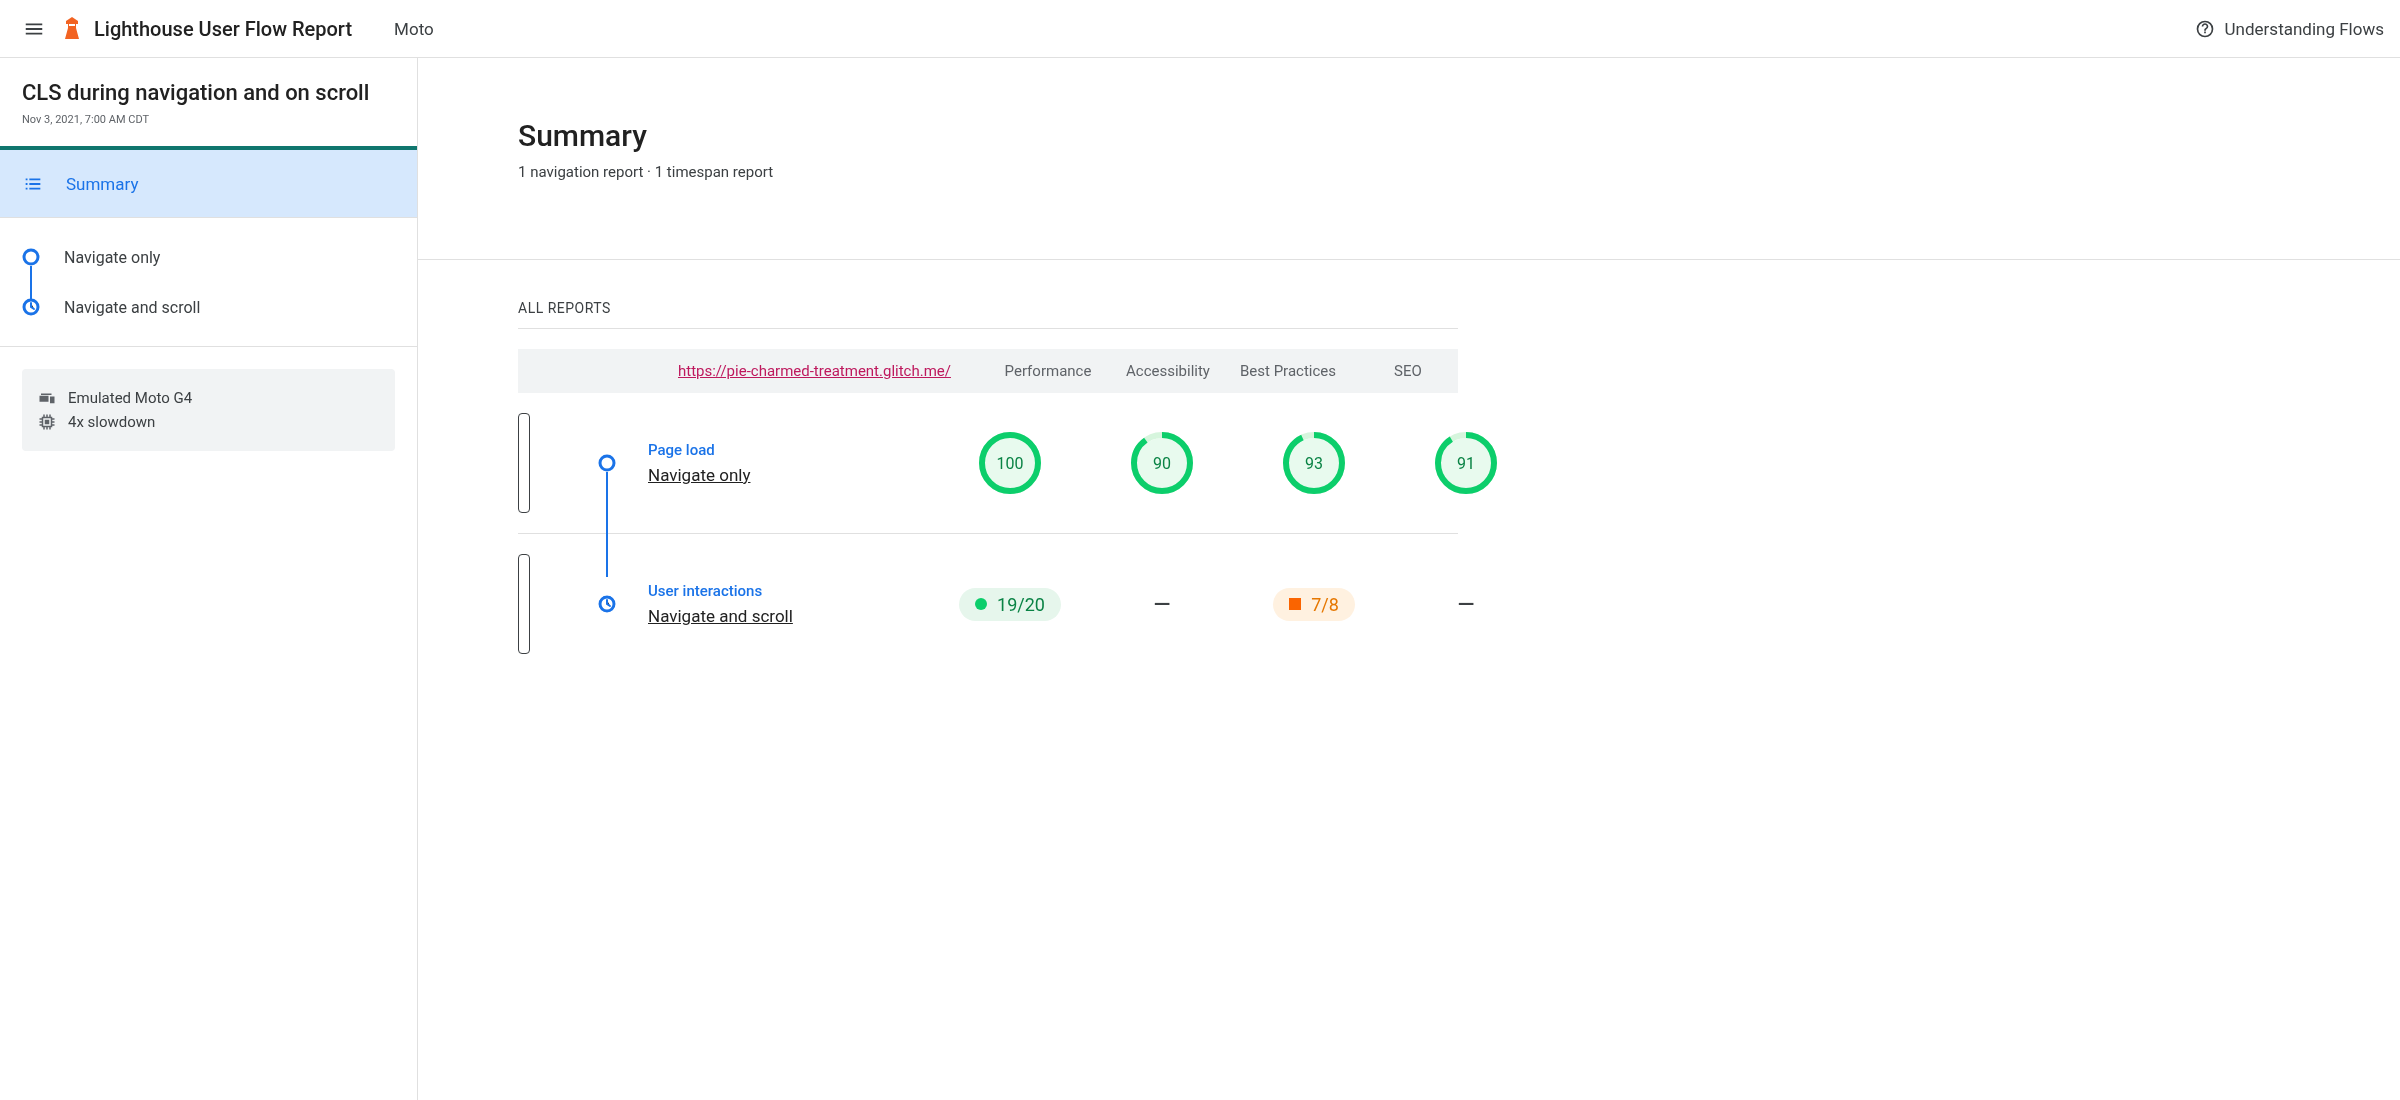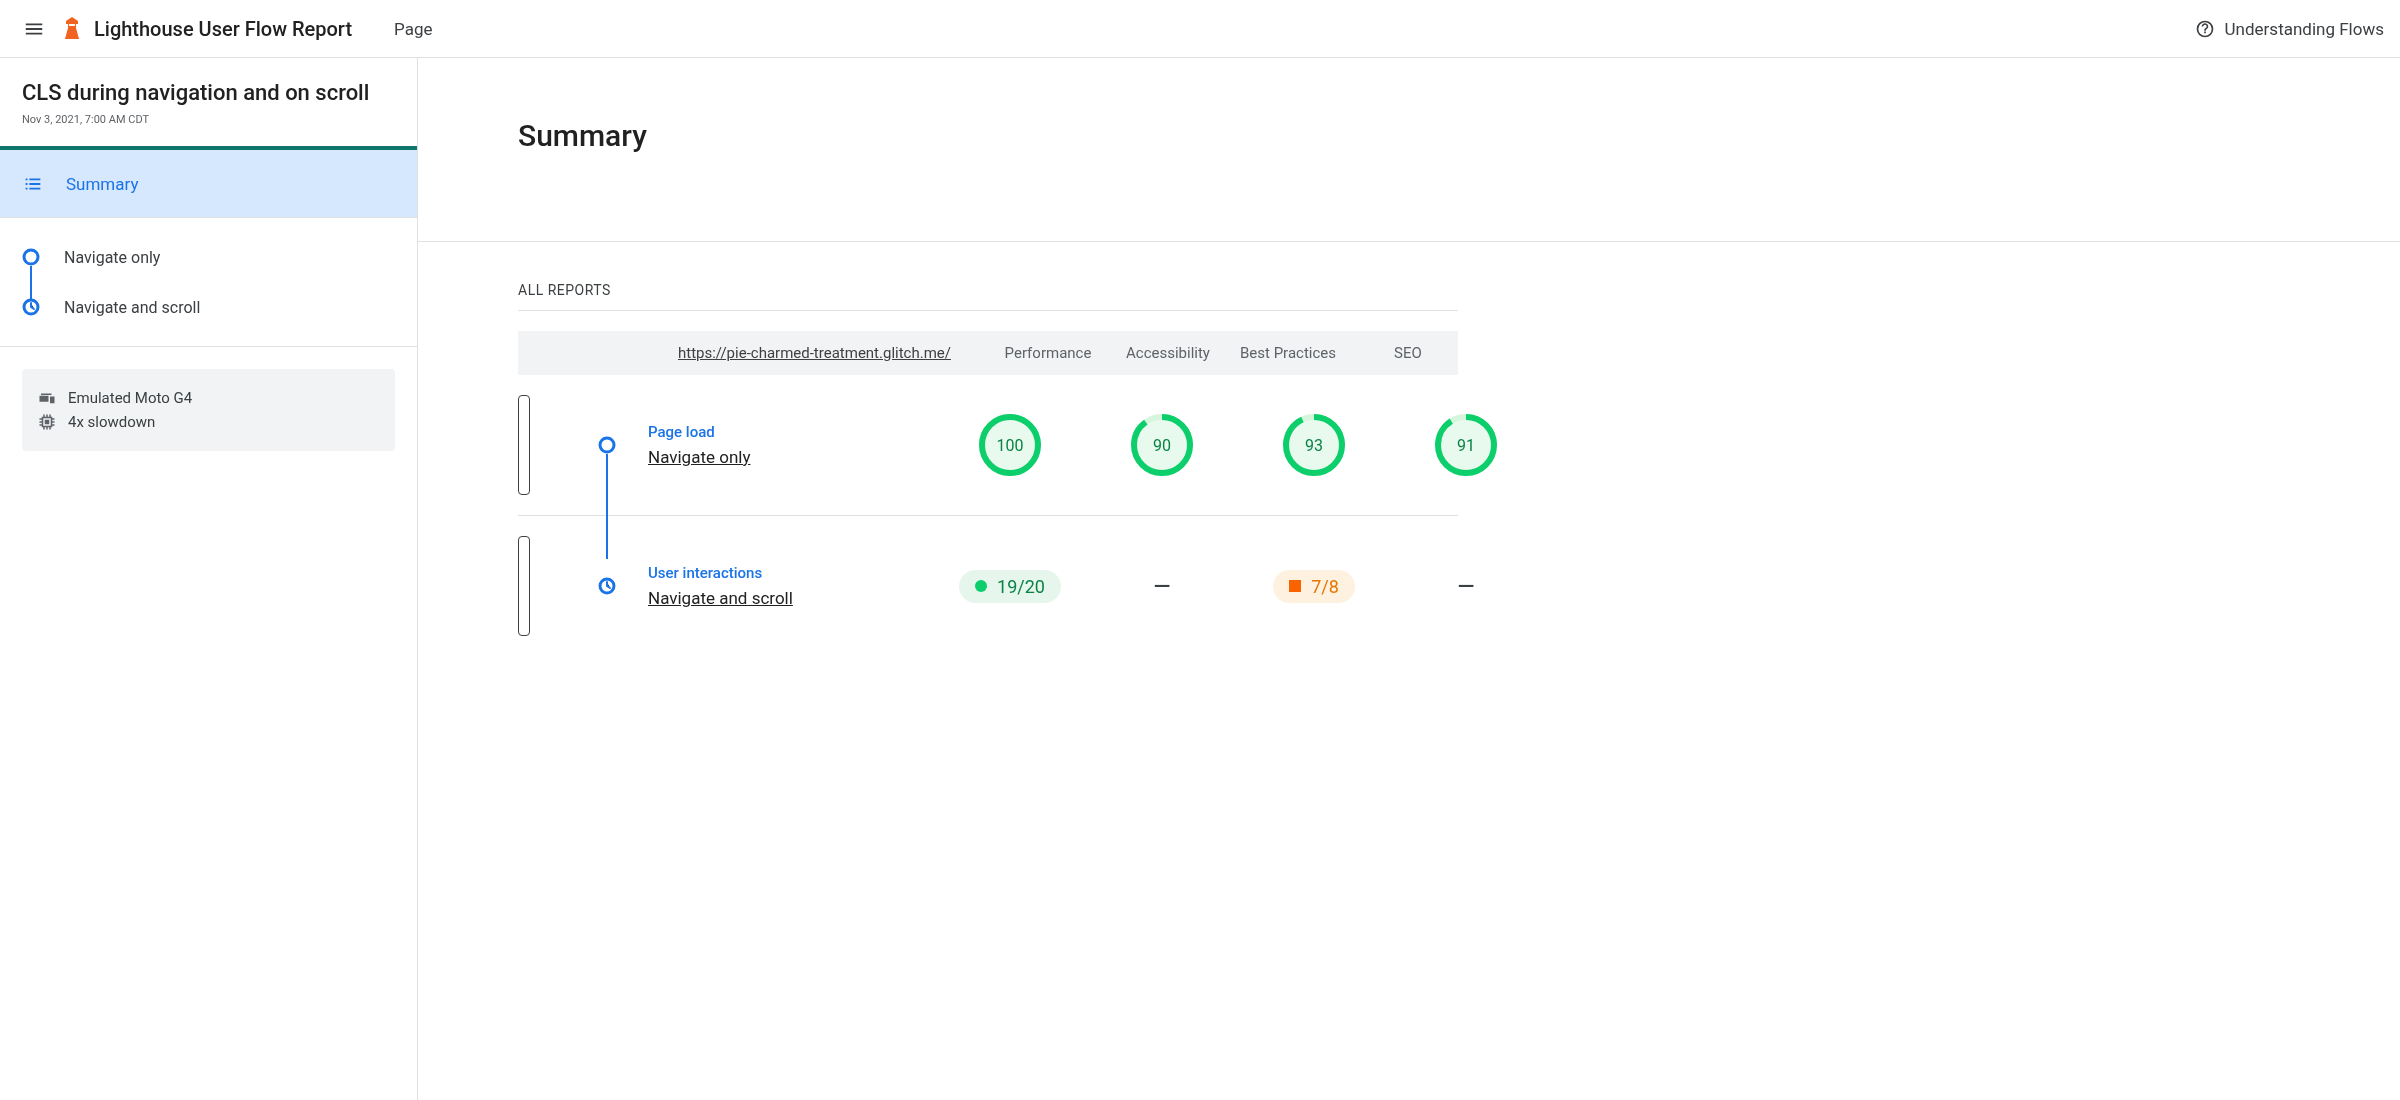--- a/index.html
+++ b/index.html
@@ -43,21 +43,21 @@
 .main-title { font-size: 30px; font-weight: 500; margin-bottom: 10px; }
 .main-sub { font-size: 15px; color: #3c4043; }
 .main-divider { border-top: 1px solid #e0e0e0; margin: 0; }
 
 .all-reports { margin-left: 100px; margin-top: 40px; }
 .all-reports-label { font-size: 14px; letter-spacing: 0.5px; color: #3c4043; margin-bottom: 12px; }
 .all-reports-rule { border-top: 1px solid #e0e0e0; width: 940px; margin-bottom: 20px; }
 
 .table { width: 940px; }
 .thead { display: flex; align-items: center; background: #f1f3f4; height: 44px; padding-left: 160px; }
-.th-url { flex: 0 0 310px; font-size: 15px; color: #404040; text-decoration: underline; cursor: pointer; }
+.th-url { flex: 0 0 310px; font-size: 15px; color: #be185d; text-decoration: underline; cursor: pointer; }
 .th { flex: 0 0 120px; text-align: center; font-size: 15px; color: #5f6368; }
 
 .trow { display: flex; align-items: center; padding: 20px 0 20px 0; border-bottom: 1px solid #e0e0e0; width: 940px; gap: 32px; }
 .trow:last-child { border-bottom: none; }
 .thumb { width: 62px; height: 100px; border: 1px solid #3c4043; border-radius: 4px; margin-right: 36px; background: #fff; padding: 6px 5px; display: flex; flex-direction: column; gap: 3px; }
 .thumb-line { height: 2px; background: #bdbdbd; }
 .thumb-block { background: #d6d6d6; border-radius: 1px; }
 
 .flow-col { width: 48px; display: flex; flex-direction: column; align-items: center; position: relative; }
 .flow-dot { width: 18px; height: 18px; }
@@ -97,21 +97,21 @@
         <path fill="#3c4043" d="M3 6h18v2H3zM3 11h18v2H3zM3 16h18v2H3z"></path>
       </svg>
   </div>
   <div class="lh-logo">
     <svg viewBox="0 0 20 24">
         <path fill="#f26322" d="M10 0l6 4v3h-2v4l3 11H3l3-11V7H4V4z"></path>
         <rect fill="#fff" x="7" y="7" width="6" height="2"></rect>
       </svg>
   </div>
   <div class="topbar-title">Lighthouse User Flow Report</div>
-  <div class="save-btn">Page</div>
+  <div class="save-btn">Moto</div>
   <div class="topbar-spacer"></div>
   <div class="help-link">
     <svg viewBox="0 0 24 24">
         <circle cx="12" cy="12" r="9" fill="none" stroke="#3c4043" stroke-width="2"></circle>
         <path fill="#3c4043" d="M11 17h2v-2h-2zm1-12c-2.2 0-4 1.8-4 4h2c0-1.1.9-2 2-2s2 .9 2 2c0 2-3 1.8-3 5h2c0-2.2 3-2.5 3-5 0-2.2-1.8-4-4-4z"></path>
       </svg>
     <span>Understanding Flows</span>
   </div>
 </div>
 
@@ -161,20 +161,21 @@
             <path stroke="#5f6368" stroke-width="2" d="M12 2v4M12 18v4M2 12h4M18 12h4M8 2v4M16 2v4M8 18v4M16 18v4M2 8h4M2 16h4M18 8h4M18 16h4"></path>
           </svg>
         <span>4x slowdown</span>
       </div>
     </div>
   </div>
 
   <div class="main">
     <div class="main-header">
       <div class="main-title">Summary</div>
+      <div class="main-sub">1 navigation report · 1 timespan report</div>
     </div>
     <div class="main-divider"></div>
 
     <div class="all-reports">
       <div class="all-reports-label">ALL REPORTS</div>
       <div class="all-reports-rule"></div>
 
       <div class="table">
         <div class="thead">
           <div class="th-url">https://pie-charmed-treatment.glitch.me/</div>

